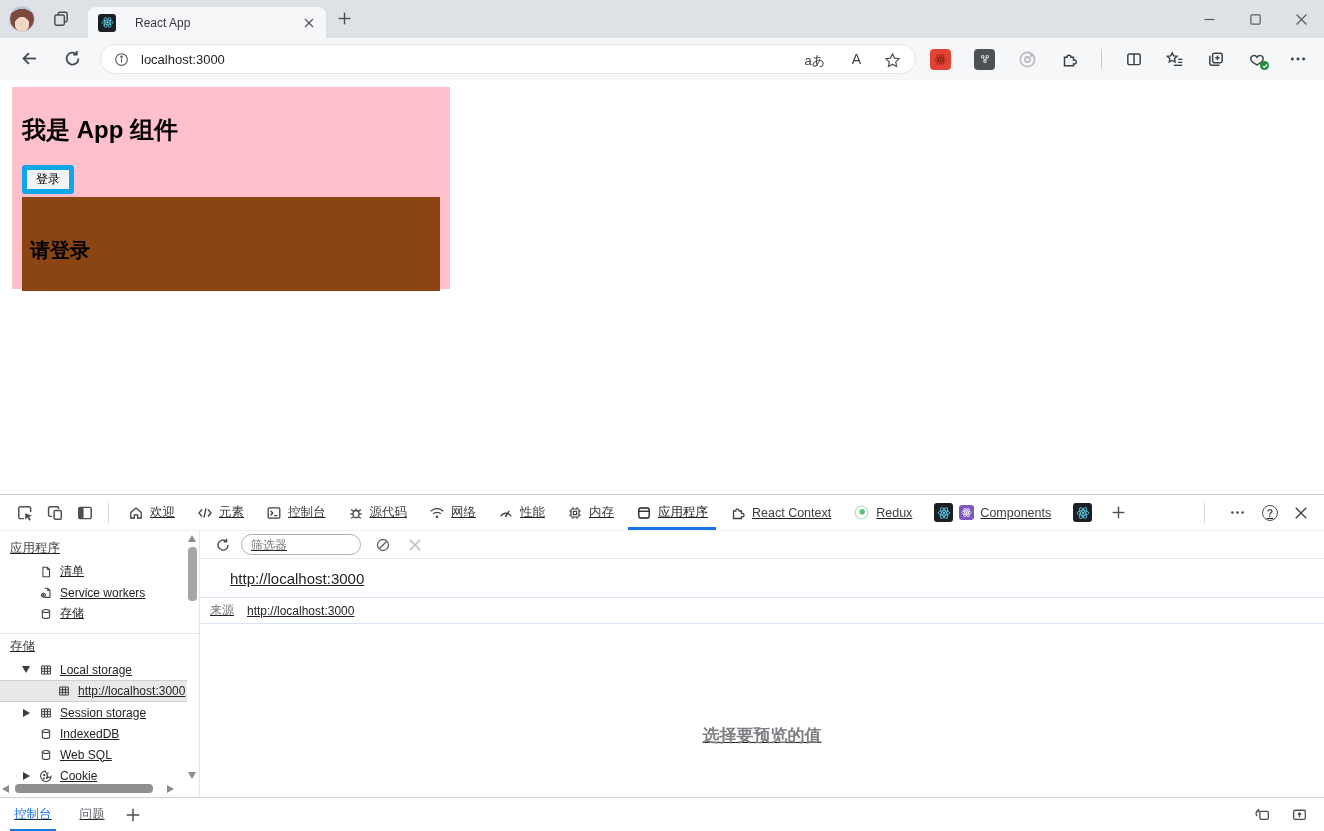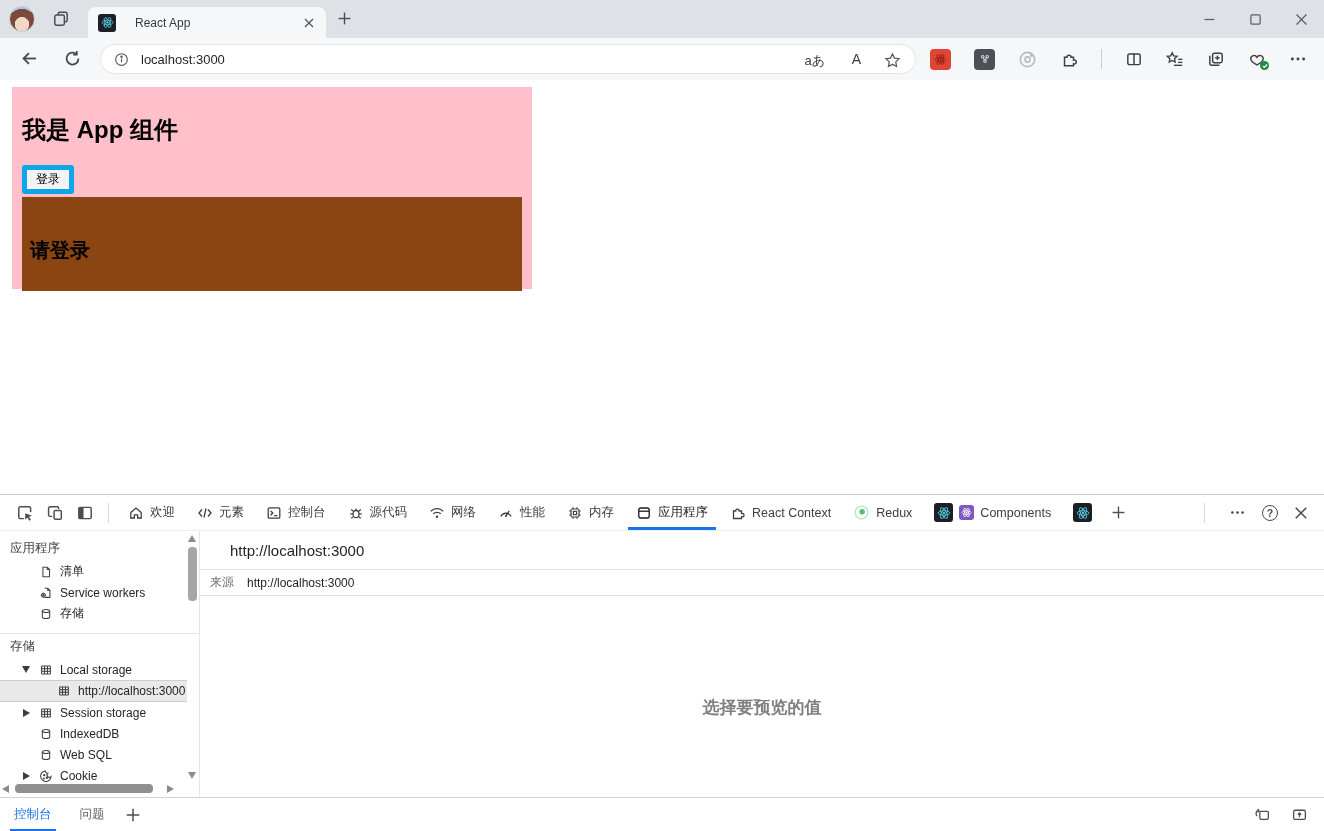--- a/index.html
+++ b/index.html
@@ -33,30 +33,30 @@
   .omnibox { position:absolute; left:100px; top:6px; width:816px; height:30px; background:#fff;
     border:1px solid #e3e5e9; border-radius:15px; display:flex; align-items:center; }
   .url-text { margin-left:12px; font-size:13px; color:#1f2023; }
   .omni-ic { position:absolute; top:7px; color:#55585e; }
   .ext-area { position:absolute; left:930px; top:0; height:42px; display:flex; align-items:center; gap:23px; }
   .extsq { width:21px; height:21px; border-radius:4px; display:flex; align-items:center; justify-content:center; }
   .tb-div { width:1px; height:20px; background:#c9ccd1; }
 
   
   .viewport { position:absolute; top:80px; left:0; width:100%; height:414px; background:#fff; }
-  .app-card { position:absolute; left:12px; top:7px; width:520px; height:202px; background:var(--page-pink,#ffc0cb); }
+  .app-card { position:absolute; left:12px; top:7px; width:438px; height:202px; background:var(--page-pink,#ffc0cb); }
   .app-h1 { font-size:24px; font-weight:bold; color:#000; padding:30px 0 0 10px; line-height:26px; }
   .login-btn { margin:22px 0 0 10px; font-size:12px; line-height:14px; padding:2px 9px 3px;
     background:#f3f3f3; border:5px solid #0ea5e9; border-radius:3px; color:#000;
     font-family:"Liberation Sans", sans-serif; }
   .child-box { margin:3px 10px 0; height:94px; background:var(--page-brown,#8b4513); }
   .child-h2 { font-size:20px; font-weight:bold; color:#000; padding:40px 0 0 8px; }
 
   
-  .devtools { position:absolute; top:494px; left:0; width:100%; height:337px; background:#fff; border-top:1px solid #c6c9ce; }
+  .devtools { position:absolute; top:494px; left:0; width:100%; height:337px; background:#fff; border-top:1px solid #c6c9ce;text-decoration:underline; }
   .dt-tabbar { height:36px; display:flex; align-items:center; border-bottom:1px solid #eceef1; position:relative; color:#3c4043; }
   .dt-icobtn { padding:0 6px; color:#4a4d52; }
   .dt-sep { width:1px; height:20px; background:#d6d9de; margin:0 8px; }
   .dt-tab { display:flex; align-items:center; gap:6px; padding:0 11px; height:100%; position:relative; font-size:12.5px; white-space:nowrap; color:#3c4043; }
   .dt-tab.active { color:#1b1b1b; }
   .dt-tab.active::after { content:""; position:absolute; left:3px; right:3px; bottom:0; height:3px; background:var(--accent-blue,#1a73e8); }
   .sq18 { width:19px; height:19px; border-radius:3px; display:flex; align-items:center; justify-content:center; flex:none; }
   .sq-navy { background:var(--react-navy,#1b2026); color:var(--react-cyan,#58c4dc); }
   .sq-purp { width:15px; height:15px; background:var(--devtools-purple,#7e57c2); color:#fff; border-radius:3px;
     display:flex; align-items:center; justify-content:center; flex:none; }
@@ -567,20 +567,41 @@
           <span class="tri-down"></span>
         </div>
         <div class="hsb">
           <span class="tri-left"></span>
           <span class="thumb"></span>
           <span class="tri-right"></span>
         </div>
       </div>
 
       <div class="dt-main">
+        <div class="dt-toolbar">
+          <span class="refresh-btn">
+            <svg width="16" height="16" viewBox="0 0 16 16" fill="none" stroke="currentColor" stroke-width="1.4">
+                <path d="M13 8 A5 5 0 1 1 11.5 4.5"></path>
+                <polyline points="11.6,1.8 11.6,4.7 8.7,4.7"></polyline>
+              </svg>
+          </span>
+          <input class="filter" placeholder="筛选器" style="">
+          <span class="clear-btn">
+            <svg width="16" height="16" viewBox="0 0 16 16" fill="none" stroke="currentColor" stroke-width="1.3">
+                <circle cx="8" cy="8" r="5.5"></circle>
+                <line x1="4.2" y1="11.8" x2="11.8" y2="4.2"></line>
+              </svg>
+          </span>
+          <span class="del-btn">
+            <svg width="14" height="14" viewBox="0 0 12 12" stroke="currentColor" stroke-width="1.3">
+                <line x1="1.5" y1="1.5" x2="10.5" y2="10.5"></line>
+                <line x1="10.5" y1="1.5" x2="1.5" y2="10.5"></line>
+              </svg>
+          </span>
+        </div>
 
         <div class="grid-row1">
           <span>http://localhost:3000</span>
         </div>
         <div class="grid-row2">
           <span class="grid-label">来源</span>
           <span class="grid-val">http://localhost:3000</span>
         </div>
 
         <div class="preview">

